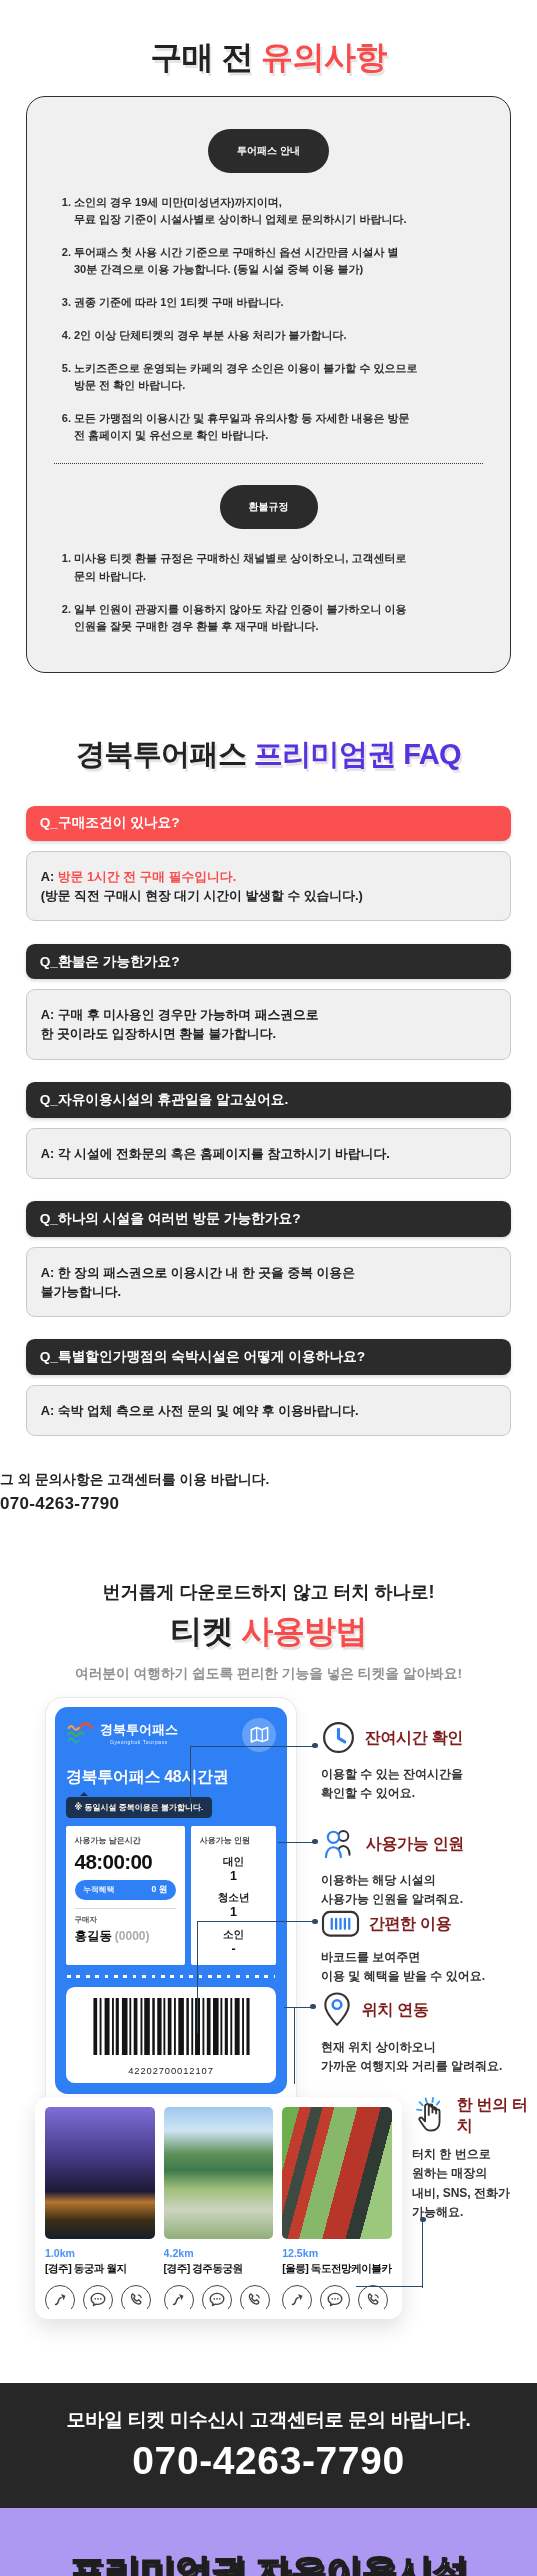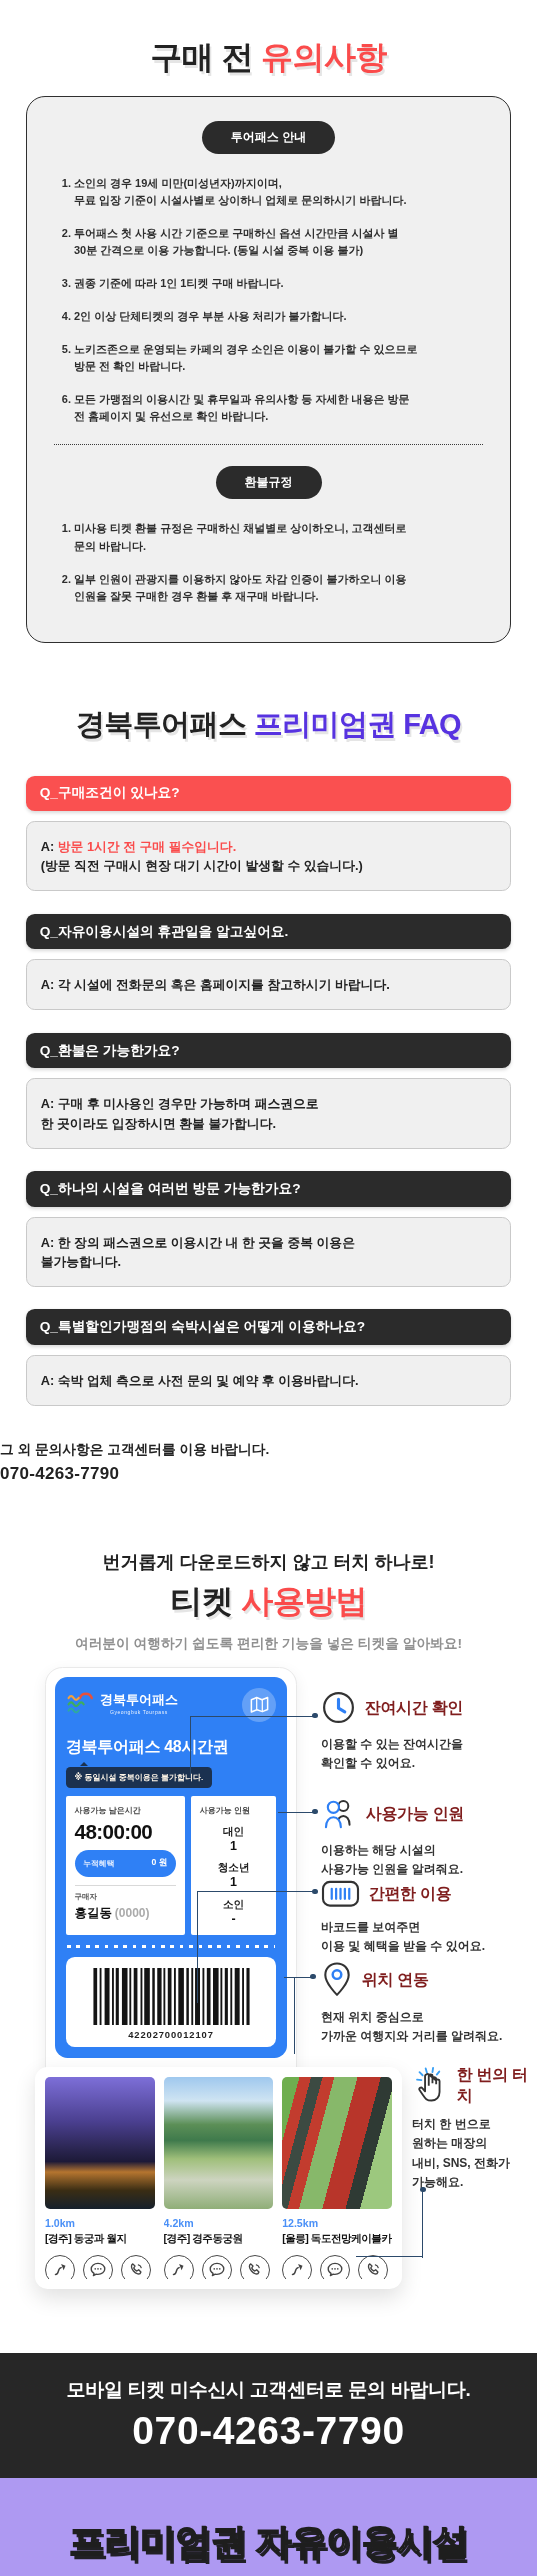--- a/index.html
+++ b/index.html
@@ -6,22 +6,22 @@
   body{font-family:"Liberation Sans","DejaVu Sans",sans-serif;color:#222;width:537px;margin:0 auto;}
   .b{font-weight:800;}
   .rb{font-weight:800;color:#FA4B4B;}
 
   
   .page-title{ text-align:center; font-size:32px; font-weight:900; letter-spacing:-0.6px;
     padding-top:36px; text-shadow:1.9px 2.5px 0 rgba(0,0,0,.10); }
   .page-title .red{color:#FA4B4B;}
   .notice-box{ width:485px; margin:16px auto 0; box-sizing:border-box;
     background:#F0F0F0; border:1.6px solid #2F2F2F; border-radius:19px; padding:24px 26px 21px; }
-  .pill{ display:block; width:fit-content; margin:0 auto; background:#2B2B2B; color:#fff;
-    font-size:12px; font-weight:800; padding:8px 29px; border-radius:624px; }
+  .pill{ display:block; width:fit-content; margin:8px auto; background:#2B2B2B; color:#fff;
+    font-size:10px; font-weight:800; padding:15px 29px; border-radius:624px; }
   ol.notice-list{ margin:21px 0 3.7px; padding-left:21px; }
   ol.notice-list li{ font-size:11px; line-height:1.55; font-weight:600; color:#2e2e2e;
     margin-bottom:16px; white-space:pre-line; }
   .dotted-divider{ border:none; border-top:1.9px dotted #3a3a3a; margin:19px 1.2px 21px; }
 
   
   .faq-title{ text-align:center; font-size:29px; font-weight:900; letter-spacing:-0.6px;
     margin-top:62px; text-shadow:1.9px 2.5px 0 rgba(0,0,0,.10); }
   .faq-title .accent{color:#5733E0;}
   .faq-wrap{ width:485px; margin:31px auto 0; }
@@ -60,37 +60,37 @@
   .tooltip{ position:relative; display:inline-block; margin-top:8.7px; background:#1B3150; color:#FFF6E8;
     font-size:8px; font-weight:700; padding:5px 8.7px; border-radius:4.4px; }
   .tooltip::before{ content:""; position:absolute; top:-4.4px; left:13.7px; border-left:4.4px solid transparent;
     border-right:4.4px solid transparent; border-bottom:4.4px solid #1B3150; }
   .cards-row{ display:flex; gap:6.2px; margin-top:8.7px; }
   .wcard{ background:#fff; border-radius:2px; padding:8.7px; box-sizing:border-box; }
   .time-card{ flex:1.5; }
   .people-card{ flex:1; }
   .wlabel{ font-size:8px; font-weight:700; color:#444; }
   .time-value{ font-size:20.6px; font-weight:900; color:#111; margin-top:3.7px; letter-spacing:-0.6px; }
-  .benefit-pill{ margin-top:6.2px; height:27px; background:#2F80F5; border-radius:624px;
+  .benefit-pill{ margin-top:6.2px; height:20px; background:#2F80F5; border-radius:624px;
     display:flex; align-items:center; justify-content:space-between; padding:0 8.7px; }
   .benefit-label{ font-size:7.8px; color:#E8F0FF; font-weight:600; }
   .benefit-value{ font-size:8.7px; color:#fff; font-weight:800; }
   .card-div{ border:none; border-top:0.9px solid #D9D9D9; margin:8px 0 6.2px; }
   .buyer-label{ font-size:7.5px; color:#555; font-weight:600; }
   .buyer-row{ margin-top:2.5px; }
   .buyer-name{ font-size:12.5px; font-weight:800; color:#111; }
   .buyer-code{ font-size:12px; color:#ABABAB; font-weight:600; }
   .people-rows{ margin-top:2.5px; }
   .prow{ display:flex; justify-content:space-between; align-items:center; margin-top:8.7px;flex-direction:column; }
   .prow .pl{ font-size:10.6px; font-weight:700; color:#222; }
   .prow .pv{ font-size:12.5px; font-weight:800; color:#111; }
   .perforation{ height:3.1px; margin:10px 1.2px 0;
     background:repeating-linear-gradient(90deg,#fff 0 3.7px,transparent 3.7px 9.4px); }
   .barcode-card{ background:#fff; border-radius:8.7px; margin-top:8.7px; padding:11.2px 6.2px 7.5px; text-align:center; }
-  .barcode-num{ font-size:9.4px; color:#222; margin-top:2px; letter-spacing:0.9px; font-weight:700;}
+  .barcode-num{ font-size:9.4px; color:#222; margin-top:8px; letter-spacing:0.9px; font-weight:400;}
   .list-head{ display:flex; align-items:center; margin:12.5px 5px 0; }
   .list-title{ font-size:13.7px; font-weight:800; color:#111; }
   .sort-dd{ margin-left:auto; display:flex; align-items:center; gap:5px; font-size:10.6px; color:#333; font-weight:600; cursor:pointer;}
   .sheet{ position:absolute; left:35px; top:407px; width:367px; height:222px; box-sizing:border-box;
     background:#fff; border-radius:12.5px; padding:10px; box-shadow:0 8.7px 21px rgba(0,0,0,.12);
     display:grid; grid-template-columns:repeat(3,1fr); gap:8.7px; }
   .place{ overflow:hidden; }
   .pimg{ height:132px; border-radius:5px; background:#ccc; }
   .photo-night-pond{ background:
      linear-gradient(180deg,#7d6fd8 0%,#4a3f8f 34%,#2a2550 55%,#1d1a38 64%,#b5752f 72%,#3a2d14 86%,#15202c 100%); }
@@ -166,27 +166,27 @@
   <span>경북투어패스 </span><span class="accent">프리미엄권 FAQ</span>
 </div>
 
 <div class="faq-wrap" id="faq-wrap">
     <div class="faq-item">
     <div class="qbar red">Q_구매조건이 있나요?</div>
     <div class="abox"><span>A: </span><span class="rb">방문 1시간 전 구매 필수입니다.</span><span>
 (방문 직전 구매시 현장 대기 시간이 발생할 수 있습니다.)</span></div>
   </div>
     <div class="faq-item">
-    <div class="qbar dark">Q_자유이용시설의 휴관일을 알고싶어요.</div>
-    <div class="abox"><span>A: 각 시설에 전화문의 혹은 홈페이지를 참고하시기 바랍니다.</span></div>
-  </div>
-    <div class="faq-item">
     <div class="qbar dark">Q_환불은 가능한가요?</div>
     <div class="abox"><span>A: 구매 후 미사용인 경우만 가능하며 패스권으로
 한 곳이라도 입장하시면 환불 불가합니다.</span></div>
+  </div>
+    <div class="faq-item">
+    <div class="qbar dark">Q_자유이용시설의 휴관일을 알고싶어요.</div>
+    <div class="abox"><span>A: 각 시설에 전화문의 혹은 홈페이지를 참고하시기 바랍니다.</span></div>
   </div>
     <div class="faq-item">
     <div class="qbar dark">Q_하나의 시설을 여러번 방문 가능한가요?</div>
     <div class="abox"><span>A: 한 장의 패스권으로 이용시간 내 한 곳을 중복 이용은
 불가능합니다.</span></div>
   </div>
     <div class="faq-item">
     <div class="qbar dark">Q_특별할인가맹점의 숙박시설은 어떻게 이용하나요?</div>
     <div class="abox"><span>A: 숙박 업체 측으로 사전 문의 및 예약 후 이용바랍니다.</span></div>
   </div>
@@ -467,21 +467,21 @@
 </span><span class="b">이용 및 혜택</span><span>을 받을 수 있어요.</span></div>
   </div>
       <div class="callout c4">
     <div class="co-head">
       <span class="co-icon"><svg width="32" height="37" viewBox="0 0 52 60">
               <path d="M26 4C15 4 7 12 7 22.5 7 36 26 55 26 55s19-19 19-32.5C45 12 37 4 26 4z" fill="none" stroke="#333" stroke-width="3.4" stroke-linejoin="round"></path>
               <circle cx="26" cy="22" r="7" fill="none" stroke="#2F80F5" stroke-width="4"></circle>
             </svg></span>
       <span class="co-title">위치 연동</span>
     </div>
-    <div class="co-body"><span>현재 위치 중심으로
+    <div class="co-body"><span>현재 위치 상이하오니
 </span><span class="b">가까운 여행지와 거리</span><span>를 알려줘요.</span></div>
   </div>
       <div class="callout c5">
     <div class="co-head">
       <span class="co-icon"><svg width="36" height="37" viewBox="0 0 58 60">
               <g stroke="#3AA0F5" stroke-width="3" stroke-linecap="round">
                 <line x1="22" y1="4" x2="24" y2="11"></line>
                 <line x1="34" y1="3" x2="33" y2="10"></line>
                 <line x1="12" y1="10" x2="17" y2="15"></line>
                 <line x1="44" y1="9" x2="40" y2="14"></line>

